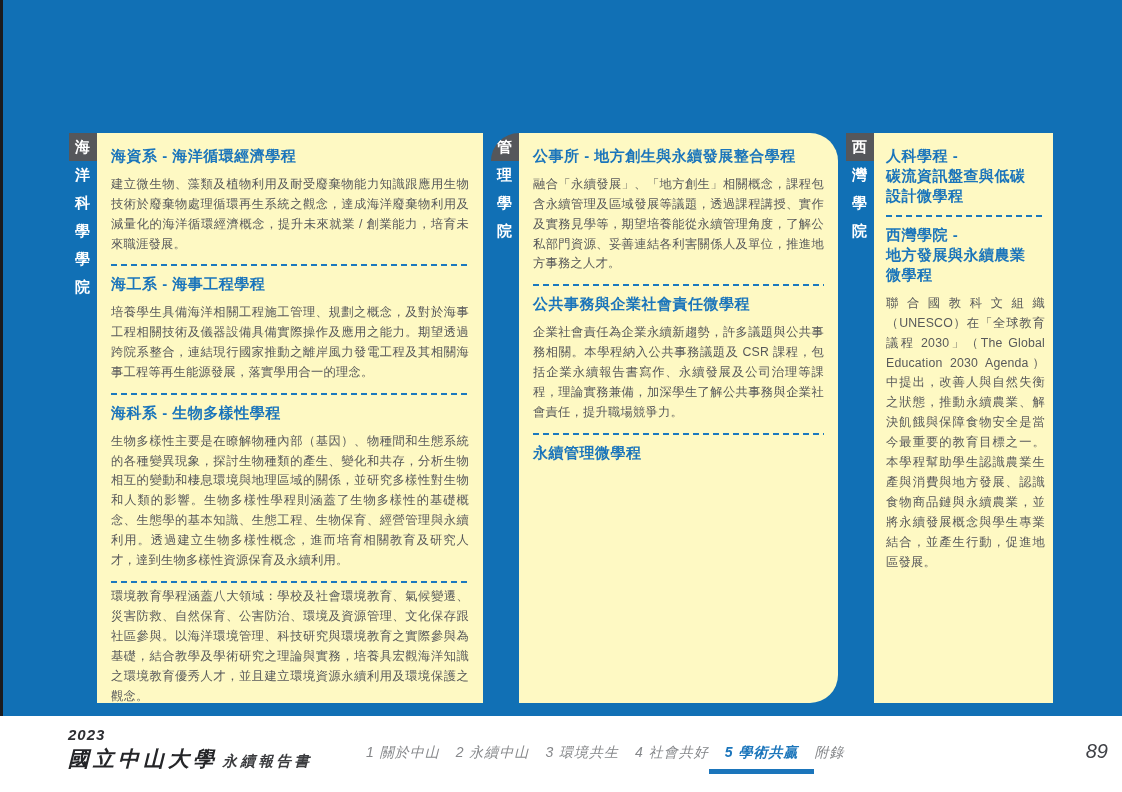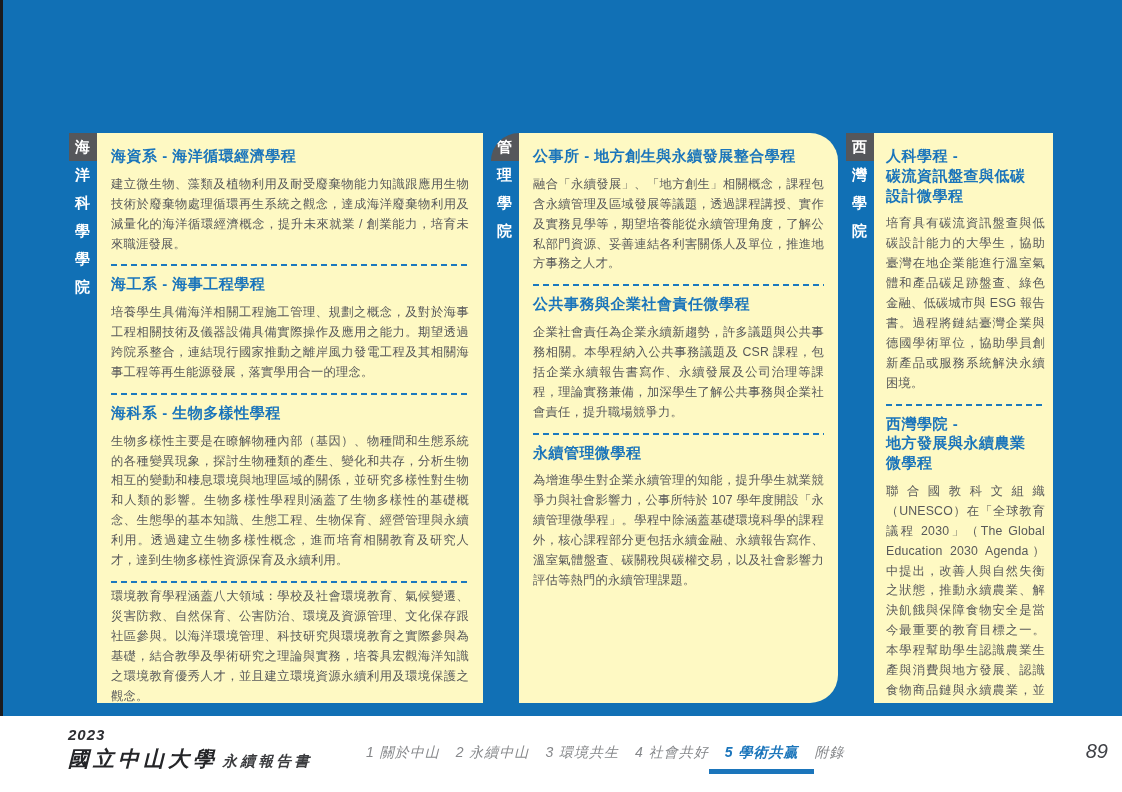--- a/index.html
+++ b/index.html
@@ -136,31 +136,29 @@
 <div class="panel panel-2">
   <div class="panel-header">管理學院</div>
   <div class="panel-body">
     <div class="program-title">公事所 - 地方創生與永續發展整合學程</div>
     <div class="program-desc">融合「永續發展」、「地方創生」相關概念，課程包含永續管理及區域發展等議題，透過課程講授、實作及實務見學等，期望培養能從永續管理角度，了解公私部門資源、妥善連結各利害關係人及單位，推進地方事務之人才。</div>
     <div class="dashed-divider"></div>
     <div class="program-title">公共事務與企業社會責任微學程</div>
     <div class="program-desc">企業社會責任為企業永續新趨勢，許多議題與公共事務相關。本學程納入公共事務議題及 CSR 課程，包括企業永續報告書寫作、永續發展及公司治理等課程，理論實務兼備，加深學生了解公共事務與企業社會責任，提升職場競爭力。</div>
     <div class="dashed-divider"></div>
     <div class="program-title">永續管理微學程</div>
-    <div class="program-desc">為增進學生對企業永續管理的知能，提升學生就業競爭力與社會影響力，公事所特於 107 學年度開設「永續管理微學程」。學程中除涵蓋基礎環境科學的課程外，核心課程部分更包括永續金融、永續報告寫作、溫室氣體盤查、碳關稅與碳權交易，以及社會影響力評估等熱門的永續管理課題。</div>
   </div>
 </div>
 
 <div class="panel panel-3">
   <div class="panel-header">西灣學院</div>
   <div class="panel-body">
     <div class="program-title">人科學程 -
 碳流資訊盤查與低碳
 設計微學程</div>
-    <div class="program-desc">培育具有碳流資訊盤查與低碳設計能力的大學生，協助臺灣在地企業能進行溫室氣體和產品碳足跡盤查、綠色金融、低碳城市與 ESG 報告書。過程將鏈結臺灣企業與德國學術單位，協助學員創新產品或服務系統解決永續困境。</div>
     <div class="dashed-divider"></div>
     <div class="program-title">西灣學院 -
 地方發展與永續農業
 微學程</div>
     <div class="program-desc">聯合國教科文組織（UNESCO）在「全球教育議程 2030」（The Global Education 2030 Agenda）中提出，改善人與自然失衡之狀態，推動永續農業、解決飢餓與保障食物安全是當今最重要的教育目標之一。本學程幫助學生認識農業生產與消費與地方發展、認識食物商品鏈與永續農業，並將永續發展概念與學生專業結合，並產生行動，促進地區發展。</div>
   </div>
 </div>
 
 <div class="footer">
   <div class="logo-block">

